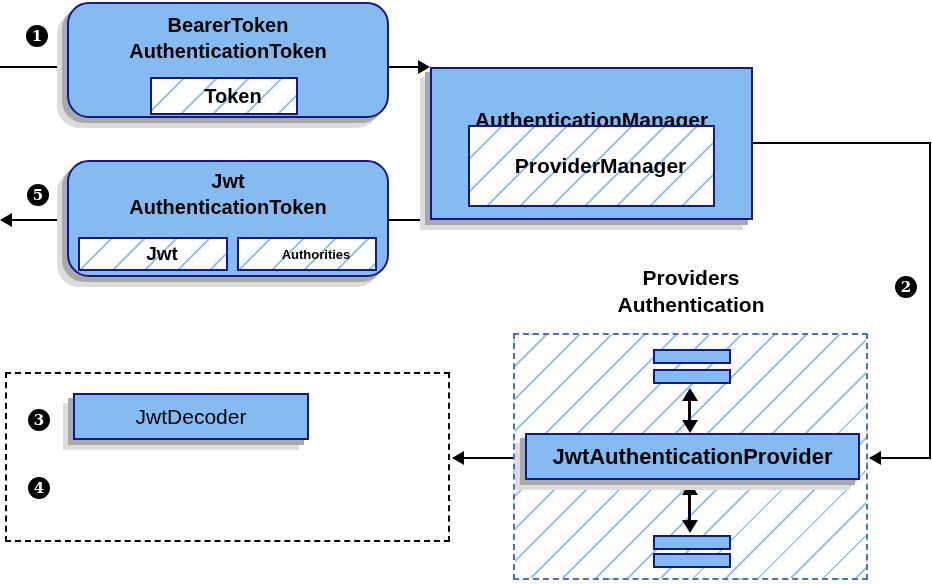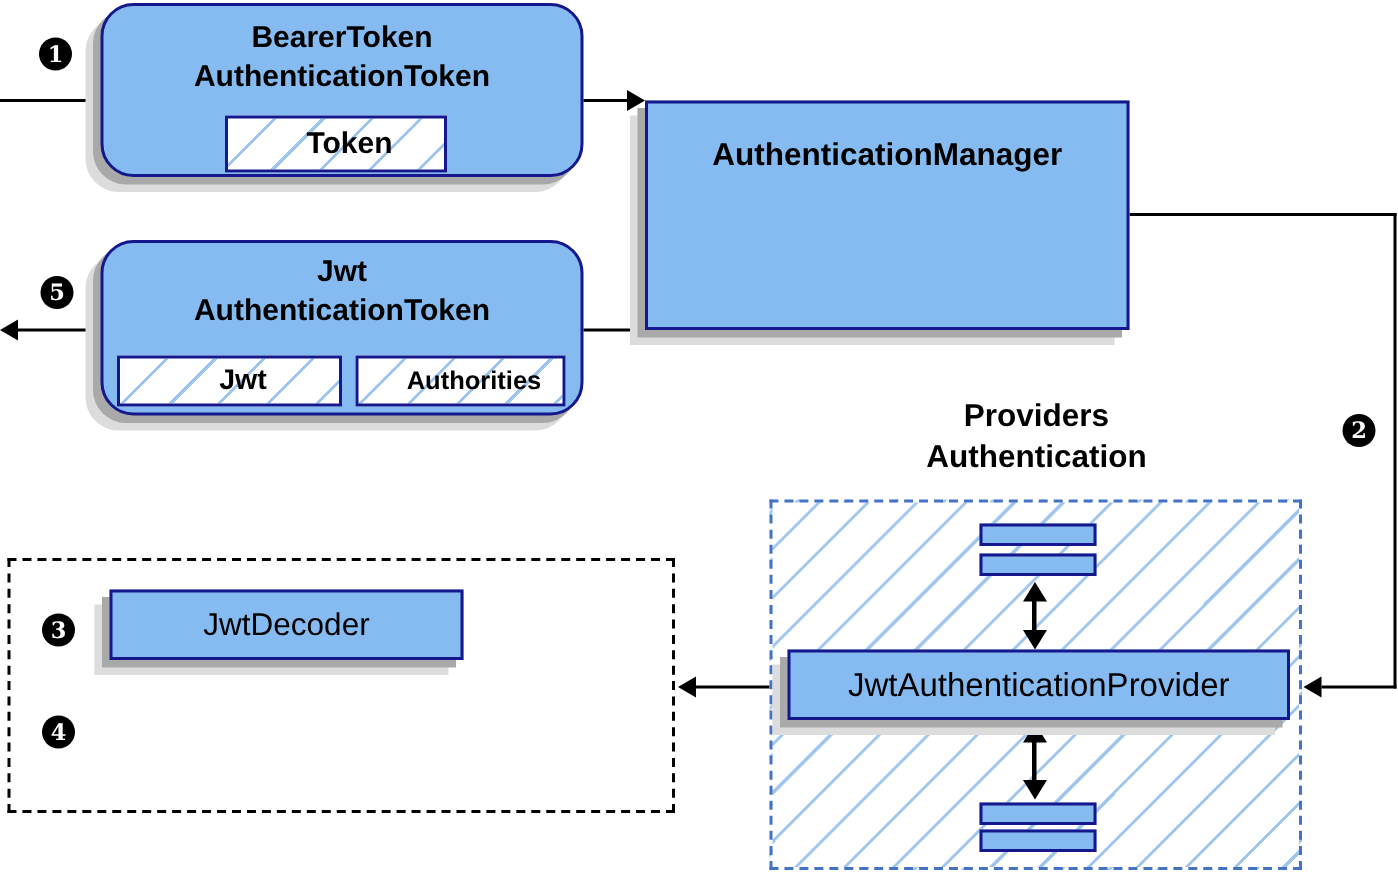--- a/index.html
+++ b/index.html
@@ -72,33 +72,36 @@
     <div class="title" style="margin-top:8px;">
       <div>BearerToken</div>
       <div>AuthenticationToken</div>
     </div>
   </div>
   <div class="inner hatch center" style="left:150px;top:77px;width:148px;height:38px;font-size:20px;">
       <span>Token</span>
     </div>
 
   <div class="node" style="left:430px;top:67px;width:323px;height:153px;">
-    <div class="title" style="margin-top:22px;font-size:21px;">AuthenticationManager</div>
+    <div class="title" style="margin-top:38px;font-size:21px;">AuthenticationManager</div>
   </div>
+  <div class="inner hatch center" style="left:468px;top:125px;width:247px;height:82px;font-size:21px;">
+      <span>ProviderManager</span>
+    </div>
 
   <div class="node rounded" style="left:67px;top:160px;width:322px;height:117px;">
     <div class="title" style="margin-top:6px;">
       <div>Jwt</div>
       <div>AuthenticationToken</div>
     </div>
   </div>
   <div class="inner hatch center" style="left:78px;top:237px;width:150px;height:34px;font-size:19px;">
       <span>Jwt</span>
     </div>
-  <div class="inner hatch center" style="left:237px;top:237px;width:140px;height:34px;font-size:17px;">
+  <div class="inner hatch center" style="left:237px;top:237px;width:140px;height:34px;font-size:13px;">
       <span>Authorities</span>
     </div>
 
   <div class="heading" style="left:513px;top:264px;width:356px;">
     <div>Providers</div>
     <div>Authentication</div>
   </div>
 
   <div class="dash-blue hatch" style="left:513px;top:333px;width:355px;height:247px;"></div>
 
@@ -108,21 +111,21 @@
   <div class="bar" style="left:653px;top:553px;width:78px;height:15px;"></div>
 
   <div class="arr arr-u" style="left:682px;top:388px;"></div>
   <div class="vline" style="left:688px;top:399px;width:3px;height:24px;background:#000;"></div>
   <div class="arr arr-d" style="left:682px;top:420px;"></div>
 
   <div class="arr arr-u" style="left:682px;top:482px;"></div>
   <div class="vline" style="left:688px;top:493px;width:3px;height:28px;background:#000;"></div>
   <div class="arr arr-d" style="left:682px;top:520px;"></div>
 
-  <div class="node center" style="left:525px;top:433px;width:335px;height:47px;font-weight:normal;font-size:22px;">
+  <div class="node center" style="left:525px;top:433px;width:335px;height:47px;font-weight:bold;font-size:22px;">
       <span>JwtAuthenticationProvider</span>
     </div>
 
   <div class="dash-black" style="left:5px;top:372px;width:445px;height:170px;"></div>
 
   <div class="node center" style="left:73px;top:393px;width:236px;height:47px;font-weight:normal;font-size:21px;">
       <span>JwtDecoder</span>
     </div>
 
 

